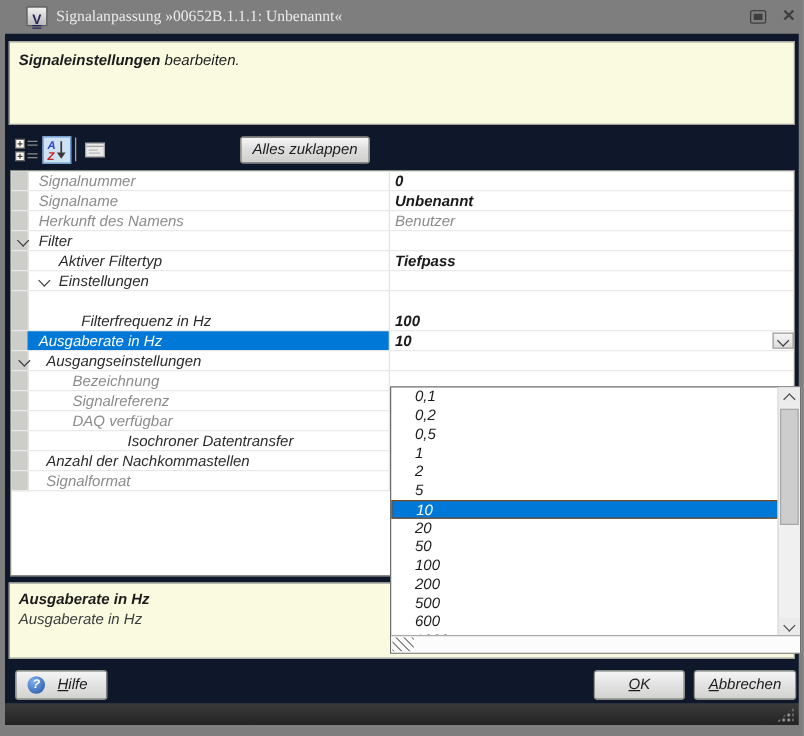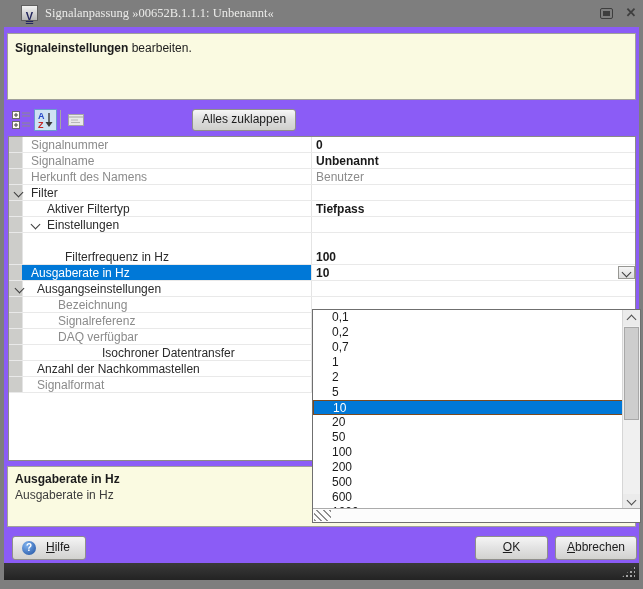--- a/index.html
+++ b/index.html
@@ -6,21 +6,21 @@
   #win{position:relative;width:643px;height:589px;background:#7e7e7e;overflow:hidden;}
   
   #titlebar{position:absolute;left:0;top:0;width:643px;height:27px;}
   #appicon{position:absolute;left:21px;top:5px;width:17px;height:16px;background:linear-gradient(#f2f2f2,#b9b9b9);border:1px solid #5f5f5f;box-sizing:border-box;text-align:center;}
   #appicon span{font-weight:bold;font-size:11px;line-height:14px;color:#23265e;text-decoration:underline double;}
   #title{position:absolute;left:45px;top:6px;font-size:12.5px;color:#ebebe9;white-space:nowrap;font-family:Liberation Serif, serif;}
   #maxbtn{position:absolute;left:600px;top:8px;width:13px;height:11px;border:1px solid #3e3e3e;border-radius:2px;box-sizing:border-box;}
   #maxbtn i{position:absolute;left:2px;top:2px;width:7px;height:5px;background:#3e3e3e;}
   #closebtn{position:absolute;left:623px;top:4px;width:16px;height:18px;color:#3e3e3e;font-size:13px;font-weight:bold;text-align:center;line-height:18px;}
   
-  #client{position:absolute;left:4px;top:27px;width:635px;height:536px;background:#8b5cf6;}
+  #client{position:absolute;left:4px;top:27px;width:635px;height:536px;background:#0f172a;font-style:italic;}
   .ypanel{position:absolute;background:#fafae1;border:1px solid #a0a09a;box-sizing:border-box;}
   #headerpanel{left:3px;top:6px;width:629px;height:67px;}
   #headerpanel .txt{position:absolute;left:7px;top:7px;font-size:12px;color:#1c1c1c;}
   
   .tico{position:absolute;top:82px;width:23px;height:22px;}
   .tico.active{background:#cfe2f3;border:1px solid #6a9bce;box-sizing:border-box;}
   #tsep{position:absolute;left:56px;top:83px;width:1px;height:19px;background:#a6a6a2;}
   .tbtn{position:absolute;top:82px;height:22px;background:linear-gradient(#f7f7f7,#dedede 48%,#cfcfcc);border:1px solid #8f8f8a;border-radius:3px;box-sizing:border-box;font-size:12px;color:#1c1c1c;text-align:center;line-height:19px;padding:0 9px;}
   
   #grid{position:absolute;left:4px;top:109px;width:628px;height:325px;background:#ffffff;border:1px solid #8a8a86;box-sizing:border-box;}
@@ -181,21 +181,21 @@
 
     <div id="descpanel" class="ypanel">
       <div class="t1">Ausgaberate in Hz</div>
       <div class="t2">Ausgaberate in Hz</div>
     </div>
 
     <div id="dropdown">
       <div id="dropdown-list">
           <div class="ditem">0,1</div>
           <div class="ditem">0,2</div>
-          <div class="ditem">0,7</div>
+          <div class="ditem">0,5</div>
           <div class="ditem">1</div>
           <div class="ditem">2</div>
           <div class="ditem">5</div>
           <div class="ditem dsel">10</div>
           <div class="ditem">20</div>
           <div class="ditem">50</div>
           <div class="ditem">100</div>
           <div class="ditem">200</div>
           <div class="ditem">500</div>
           <div class="ditem">600</div>

